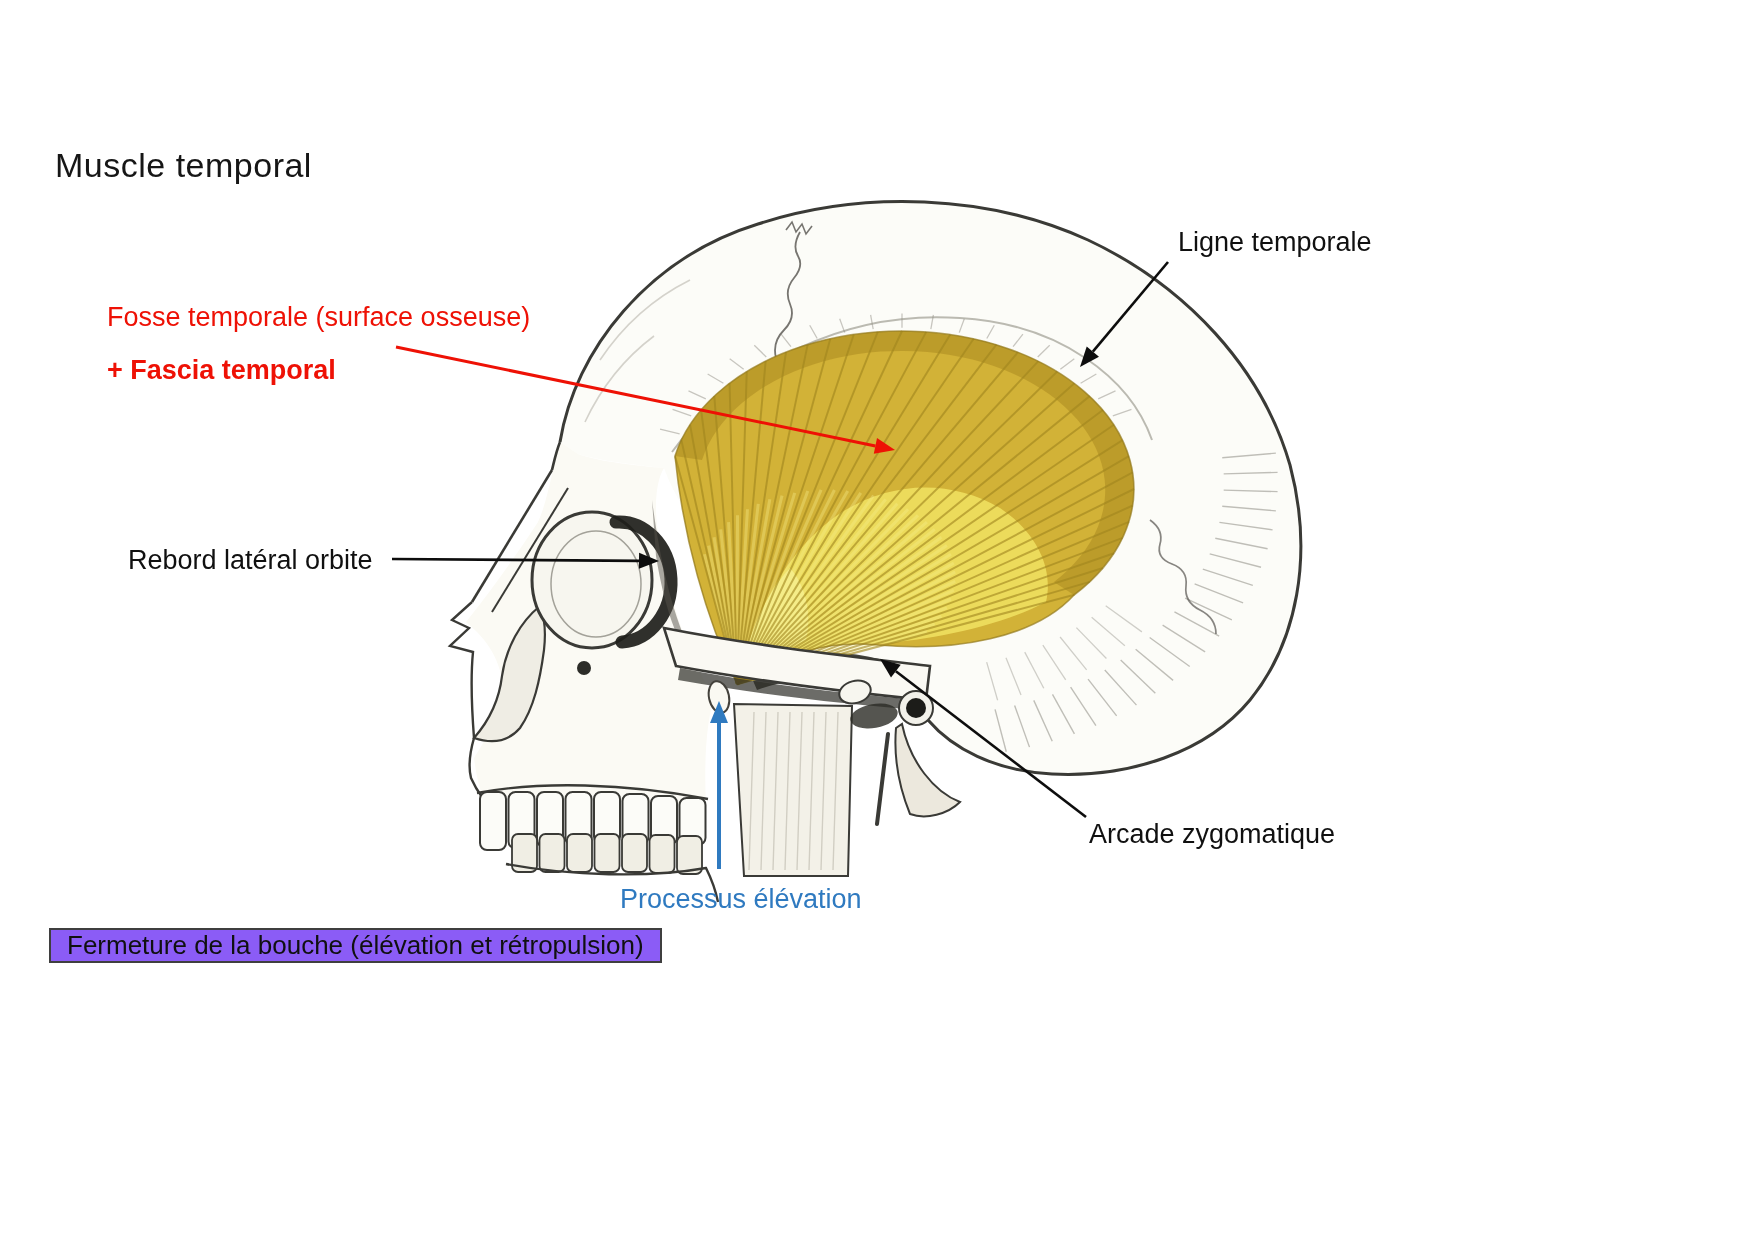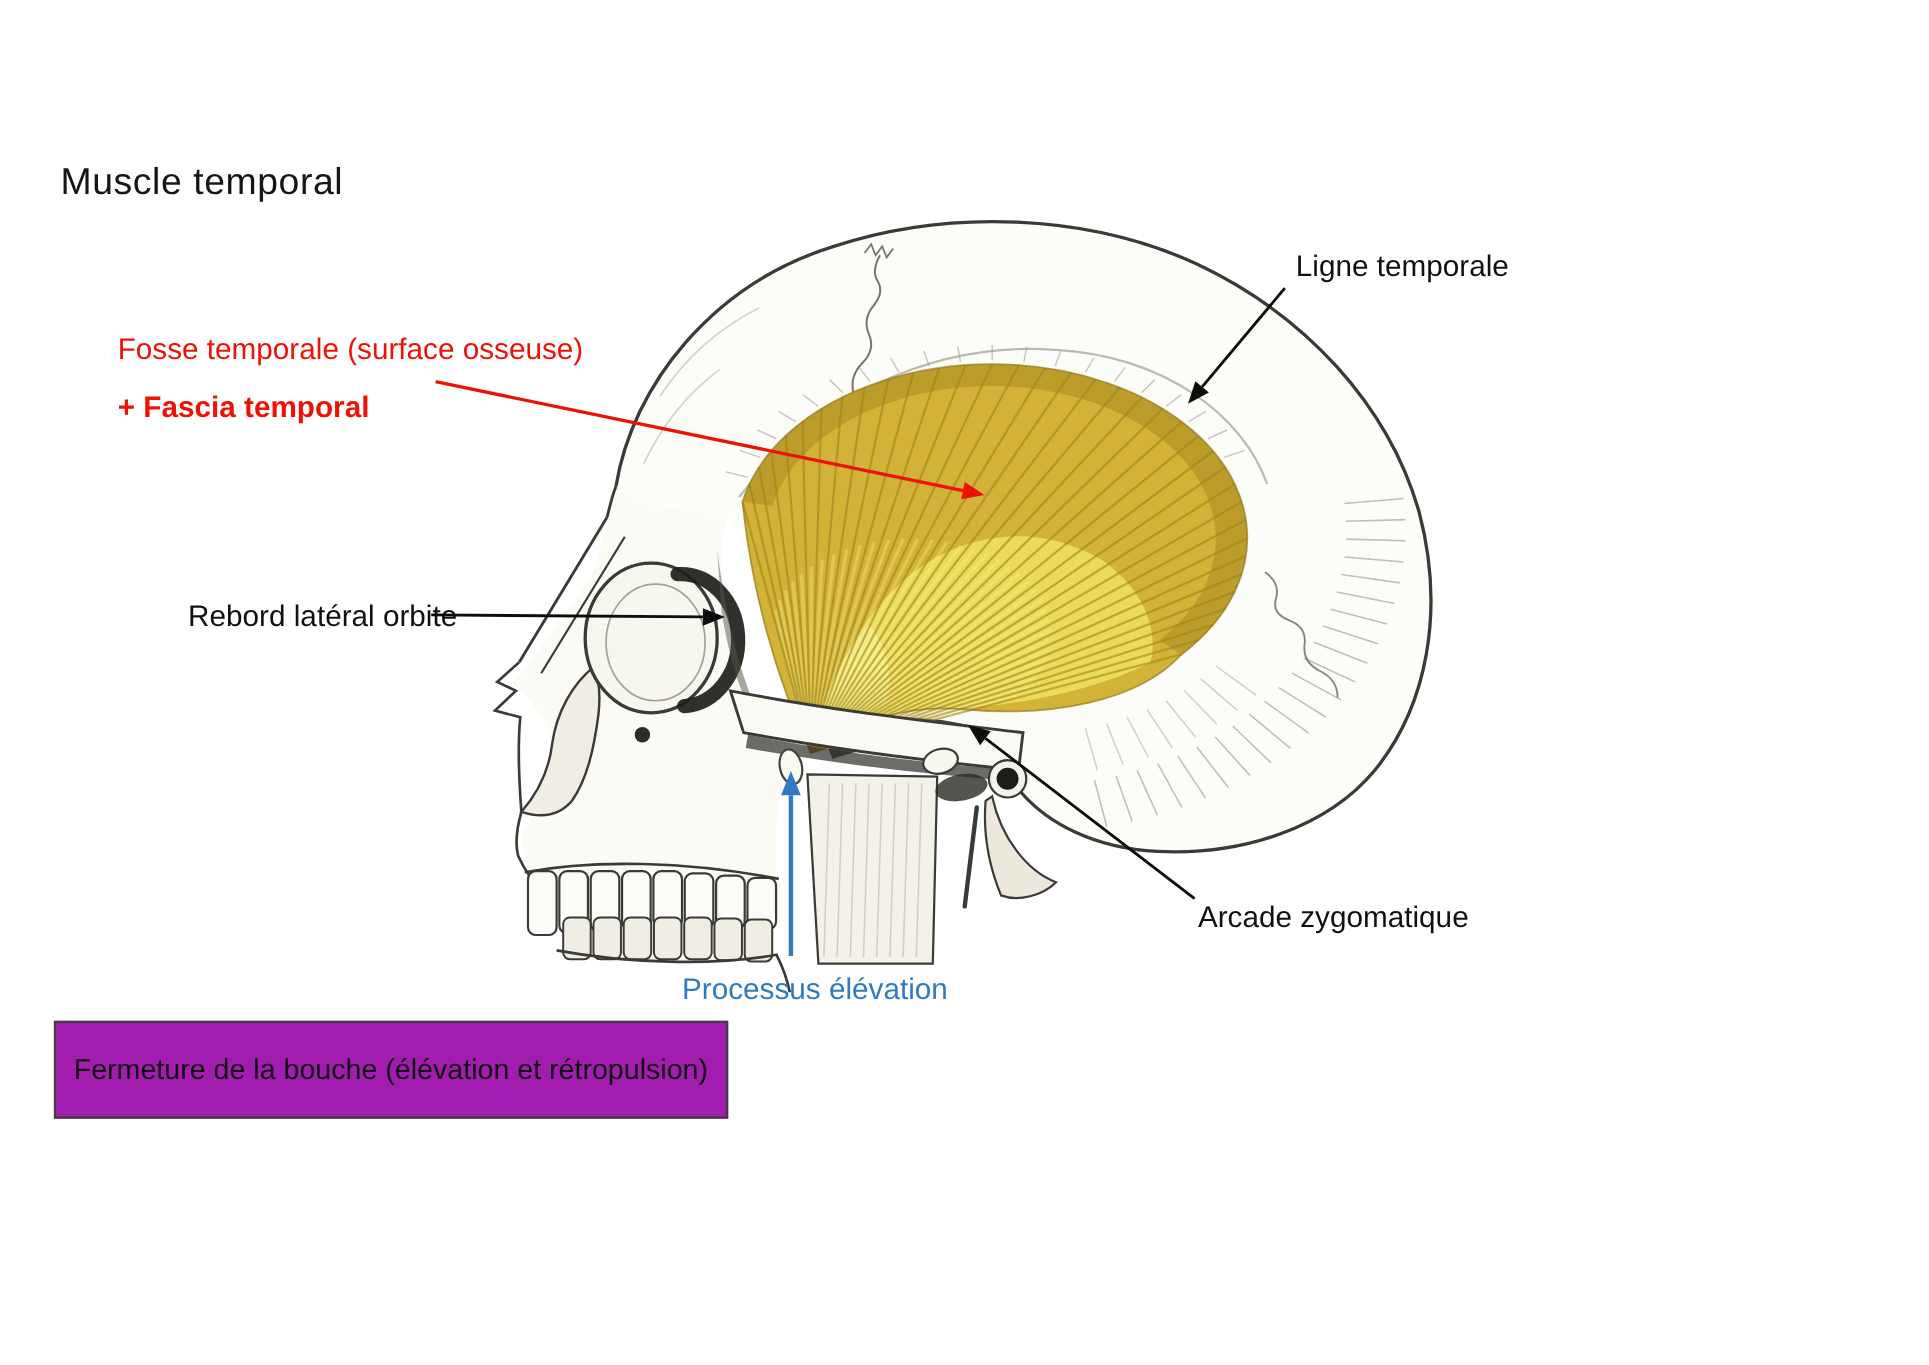--- a/index.html
+++ b/index.html
@@ -15,23 +15,23 @@
     font-size:34px;color:#161616;letter-spacing:0.5px;
   }
   .label{
     position:absolute;font-size:27px;color:#101010;white-space:nowrap;
   }
   .label-red-block{position:absolute;left:107px;top:289px;margin-top:13px;}
   .label-red-block .l2{margin-top:22px;font-weight:bold;}
   .footer-box{
     position:absolute;left:49px;top:928px;
     border:2px solid #3f3f3f;
-    padding:27px 16px;
+    padding:0 16px;
     font-size:26px;color:#101010;white-space:nowrap;
-    background:#a21caf;
+    background:#8b5cf6;
   }
   svg.art{position:absolute;left:0;top:0;}
 </style>
 </head>
 <body>
 
 <div class="page">
 
   <div class="title">Muscle temporal</div>
 
@@ -305,19 +305,19 @@
         </g>
       </g>
   </svg>
 
   <div class="label-red-block">
     <div class="label" style="position: static; color: rgb(238, 17, 5);" id="fosse-l1">Fosse temporale (surface osseuse)</div>
     <div class="label l2" style="position: static; color: rgb(238, 17, 5);" id="fosse-l2">+ Fascia temporal</div>
   </div>
 
   <div class="label" style="left:1178px;top:227px;">Ligne temporale</div>
-  <div class="label" style="left:128px;top:545px;margin-left:43px;">Rebord latéral orbite</div>
+  <div class="label" style="left:128px;top:545px;">Rebord latéral orbite</div>
   <div class="label" style="left:1089px;top:819px;">Arcade zygomatique</div>
 
   <div class="label" style="left: 620px; top: 884px; color: rgb(47, 122, 192);" id="processus-label">Processus élévation</div>
 
   <div class="footer-box">Fermeture de la bouche (élévation et rétropulsion)</div>
 </div>
 
 </body></html>

